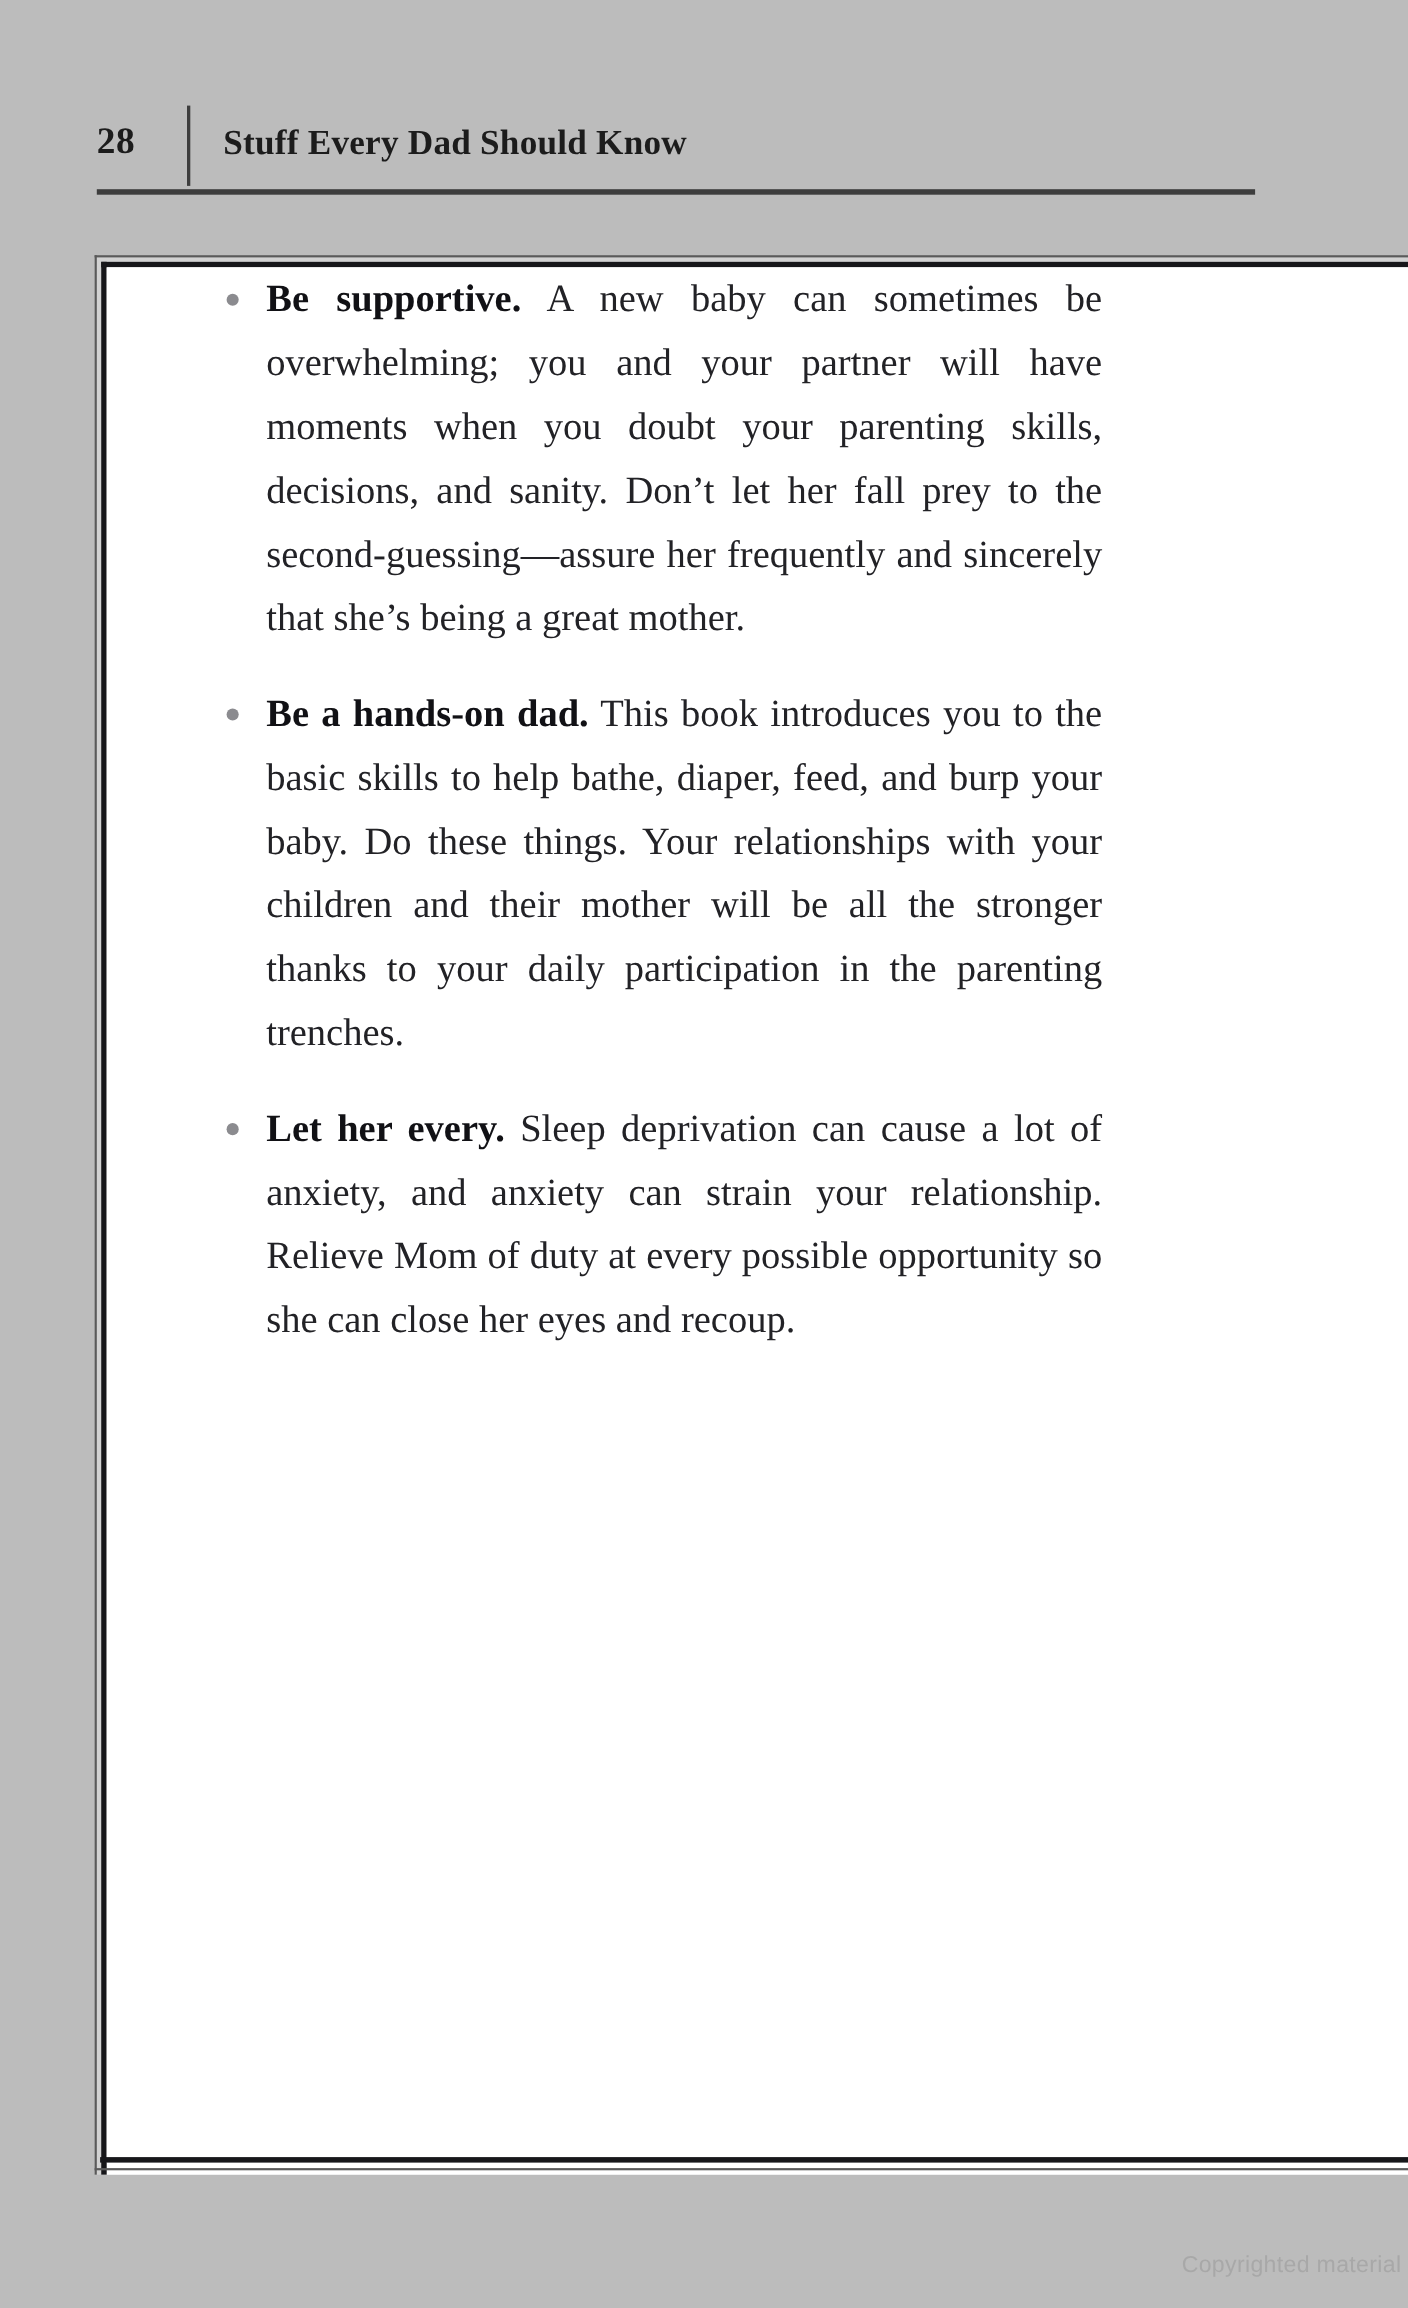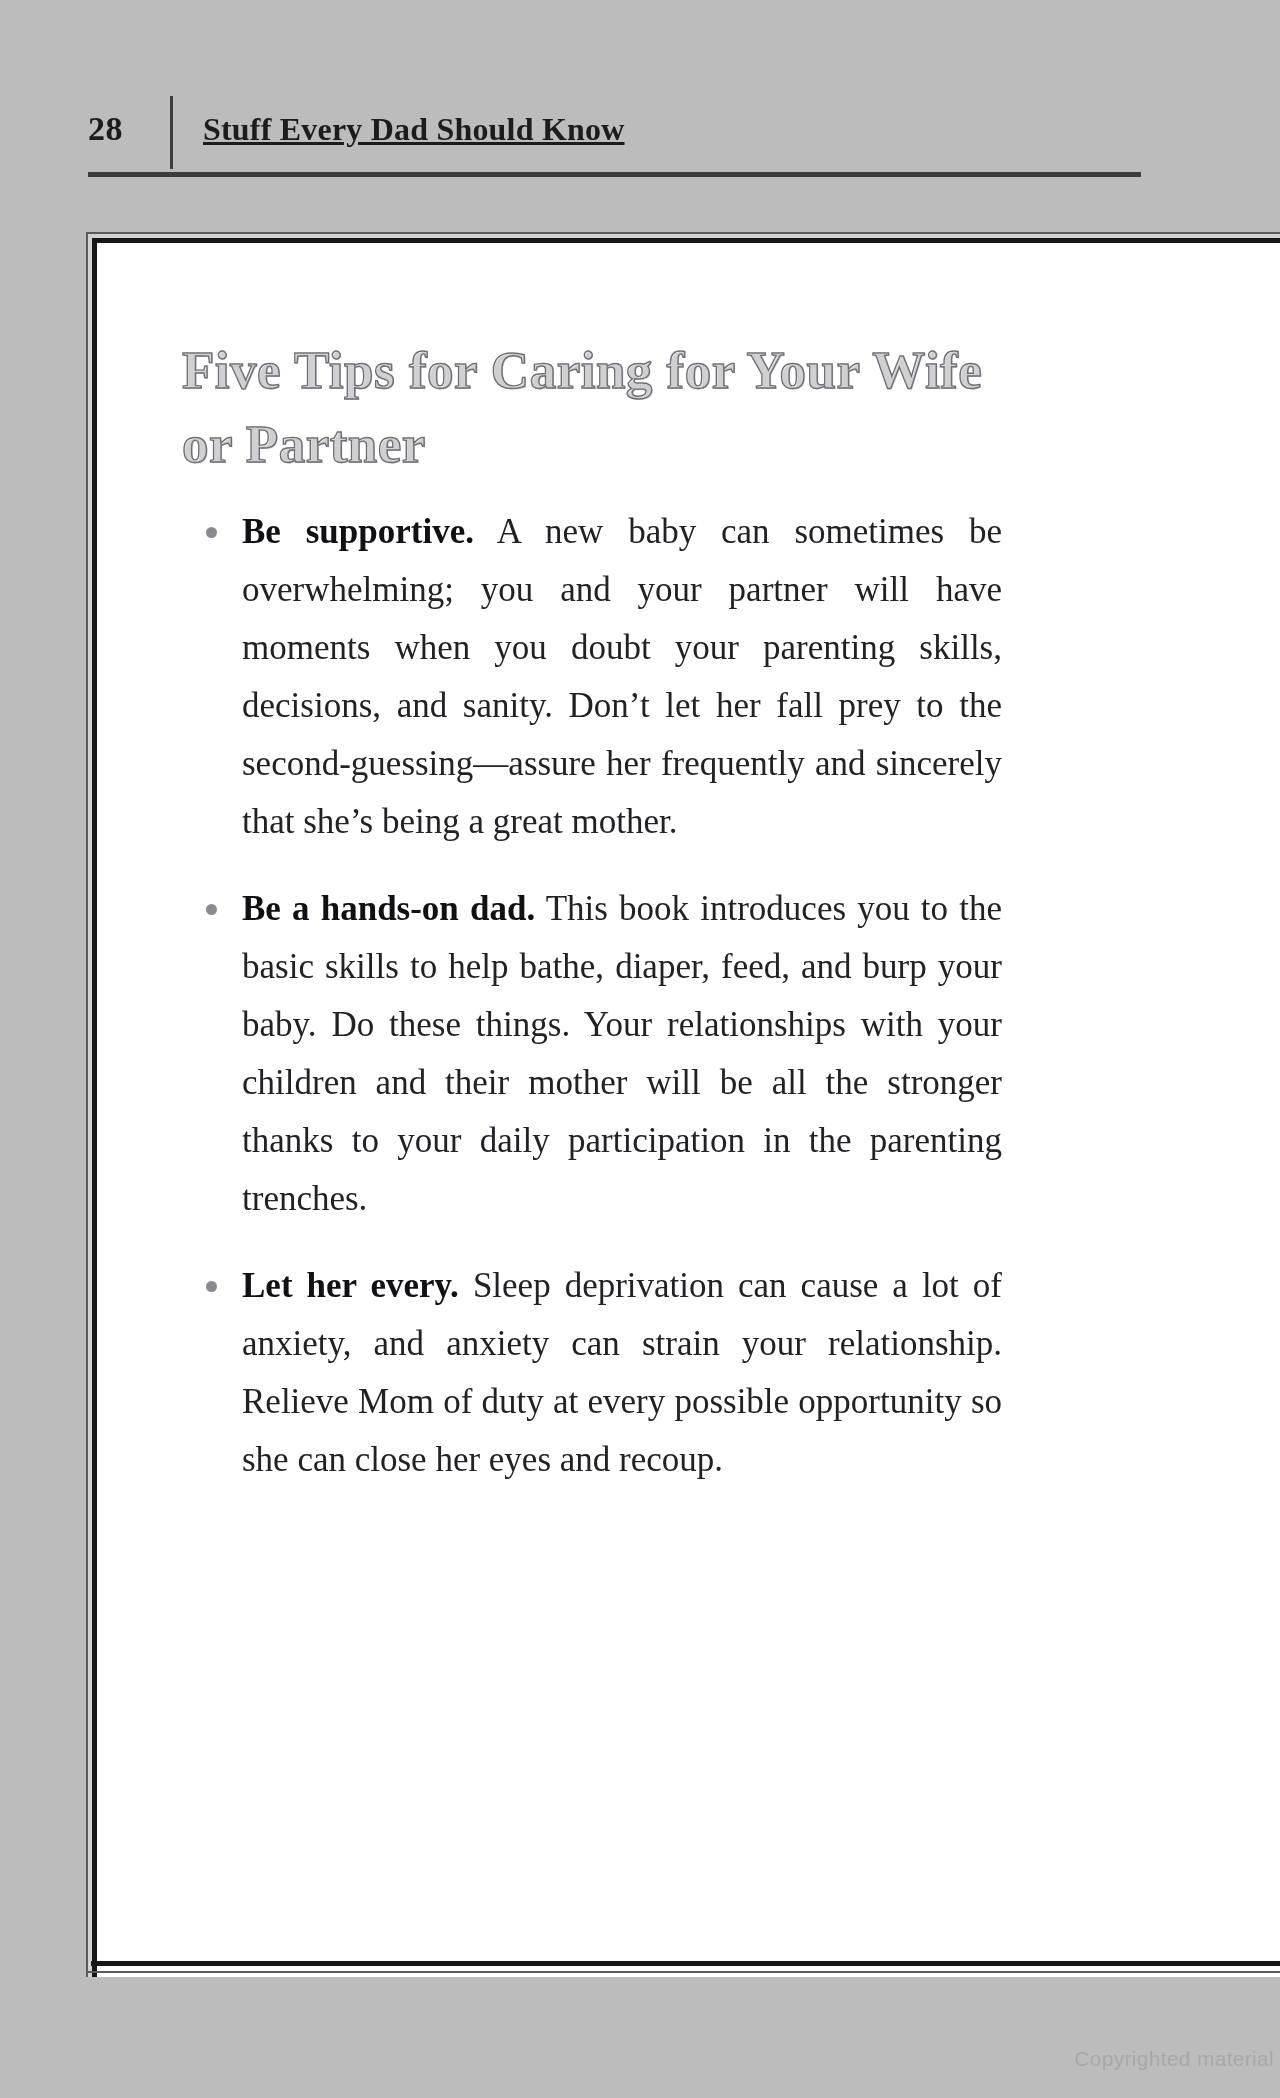--- a/index.html
+++ b/index.html
@@ -50,21 +50,20 @@
   }
   .rh-title {
     font-family: "Liberation Serif", serif;
     font-weight: bold;
     font-size: 32px;
     color: #1c1c1c;
     letter-spacing: 0.2px;
     align-self: center;
     padding-bottom: 12px;
     white-space: nowrap;
-    text-decoration: underline;
   }
   .rh-rule {
     position: absolute;
     left: 88px;
     top: 172px;
     width: 1053px;
     height: 5px;
     background: #3d3d3d;
   }
 
@@ -202,21 +201,20 @@
 
 <div class="page-frame">
   <div class="page-frame-inner"></div>
 </div>
 <div class="page-sheet"></div>
 <div class="frame-bottom-inner"></div>
 <div class="frame-bottom-outer"></div>
 
 <div class="content">
 
-  <h1 class="section-title">Five Tips for Caring for Your Wife or Partner</h1>
 
   <ul class="tips">
 
     <li>
       <span class="bullet-dot"></span><span class="lead">Be supportive.</span><span class="body"> A new baby can sometimes be overwhelming; you and your partner will have moments when you doubt your parenting skills, decisions, and sanity. Don’t let her fall prey to the second-guessing—assure her frequently and sincerely that she’s being a great mother.</span>
     </li>
 
     <li>
       <span class="bullet-dot"></span><span class="lead">Be a hands-on dad.</span><span class="body"> This book introduces you to the basic skills to help bathe, diaper, feed, and burp your baby. Do these things. Your relationships with your children and their mother will be all the stronger thanks to your daily participation in the parenting trenches.</span>
     </li>

